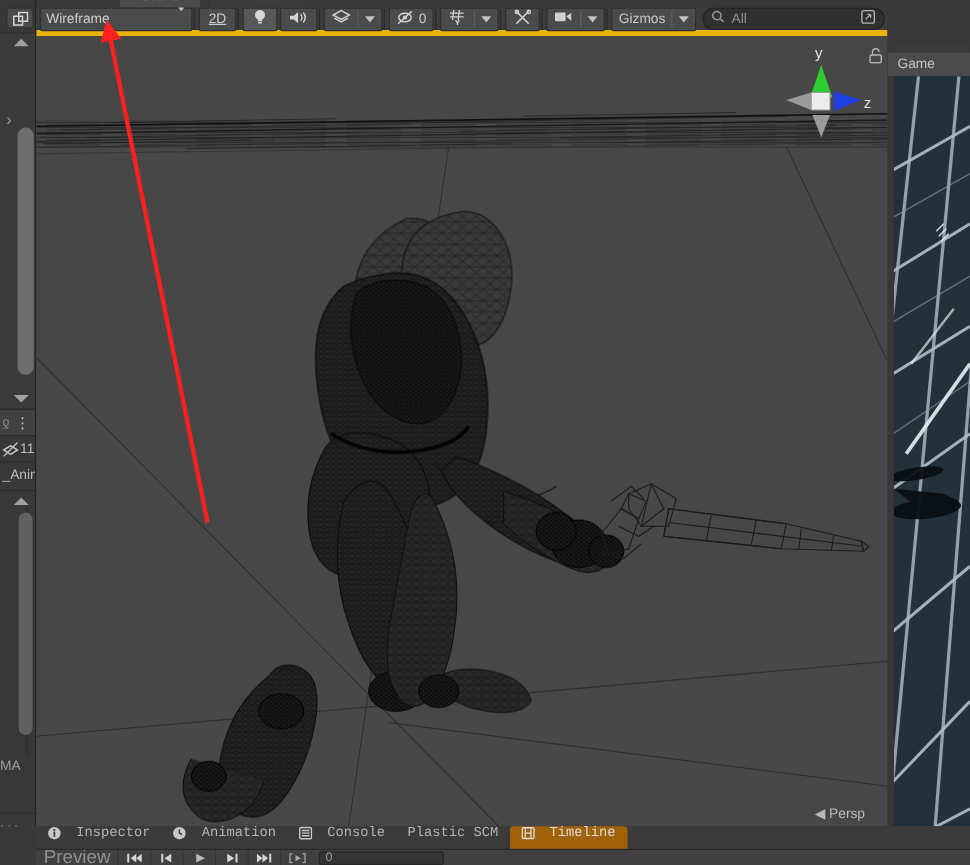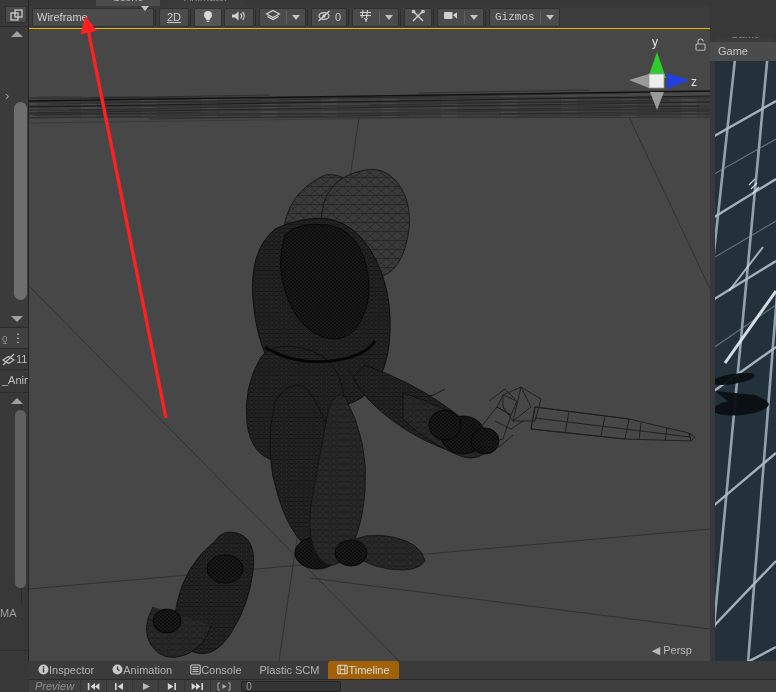--- a/index.html
+++ b/index.html
@@ -80,42 +80,42 @@
     position:absolute; left:21px; width:1px; background:#2b2b2b;
   }
 
   
   .scene-panel {
     position:absolute; left:29px; top:6px; width:681px; height:655px;
     background:#3c3c3c; overflow:hidden;
   }
   .scene-toolbar {
     position:absolute; left:0; top:0; width:681px; height:23px;
-    background:#3c3c3c; border-bottom:1px solid #eab308;
+    background:#3c3c3c; border-bottom:5px solid #eab308;
     display:flex; align-items:center;
   }
   .tb-sep { width:1px; height:17px; background:#2b2b2b; margin:0 1px; flex:0 0 auto; }
   .tb-dropdown {
     height:19px; background:#4b4b4b; border:1px solid #303030; border-radius:2px;
     display:flex; align-items:center; padding:0 4px;
     color:#cfcfcf; font-size:11px; flex:0 0 auto; margin-left:3px;
   }
   .tb-dropdown .caret { margin-left:auto; padding-left:8px; }
   .tb-btn {
     height:19px; min-width:24px; background:#4b4b4b;
     border:1px solid #303030; border-radius:2px;
     display:flex; align-items:center; justify-content:center;
     color:#cacaca; font-size:11px; flex:0 0 auto; margin-left:2px;
     padding:0 4px; gap:3px;
   }
   .tb-group {
     height:19px; background:#4b4b4b; border:1px solid #303030; border-radius:2px;
     display:flex; align-items:center; flex:0 0 auto; margin-left:2px;
   }
-  .tb-group .seg { display:flex; align-items:center; justify-content:center; padding:0 5px; height:17px; color:#cacaca; font-size:11px; gap:3px;font-family:Liberation Mono, monospace;}
+  .tb-group .seg { display:flex; align-items:center; justify-content:center; padding:0 5px; height:17px; color:#cacaca; font-size:11px; gap:3px;}
   .tb-group .vdiv { width:1px; height:13px; background:#5f5f5f; }
   .tb-search {
     height:18px; flex:1 1 auto; margin-left:5px; margin-right:2px;
     background:#303030; border:1px solid #222; border-radius:9px;
     display:flex; align-items:center; padding:0 6px; gap:5px;
     color:#8f8f8f; font-size:11px; min-width:60px;
   }
   .caret-dn {
     width:0; height:0; border-left:4px solid transparent;
     border-right:4px solid transparent; border-top:5px solid #c2c2c2;
@@ -164,32 +164,33 @@
   .bottom-dock {
     position:absolute; left:0; top:661px; width:776px; height:31px;
     background:#383838;
   }
   .bd-tabs {
     position:absolute; left:29px; top:0; width:747px; height:19px;
     background:#3b3b3b; border-bottom:1px solid #2a2a2a;
     display:flex; align-items:stretch;
   }
   .bd-tab {
-    display:flex; align-items:center; gap:0;
+    display:flex; align-items:flex-start; gap:12px;
     padding:0 9px; color:#b3b3b3; font-size:11px;
     border-radius:3px 3px 0 0;
+    font-family:Liberation Mono, monospace;
   }
   .bd-tab.active { background:#a16207; color:#dcdcdc; }
   .bd-toolbar {
     position:absolute; left:29px; top:19px; width:747px; height:12px;
     background:#404040; display:flex; align-items:center; gap:0;
     overflow:hidden;
   }
   .bd-preview {
-    color:#8f8f8f; font-size:11px; padding:0 6px; line-height:12px;font-style:italic;
+    color:#8f8f8f; font-size:15px; padding:0 6px; line-height:12px;
   }
   .bd-ctl {
     width:26px; height:12px; display:flex; align-items:center; justify-content:center;
     border-left:1px solid #343434;
   }
   .bd-frame {
     width:100px; height:11px; background:#343434; border:1px solid #262626;
     border-radius:2px; margin:0 5px; color:#9b9b9b; font-size:10px;
     line-height:9px; padding-left:4px;
   }
@@ -376,20 +377,35 @@
       <div class="tb-group">
         <div class="seg">
           <span>Gizmos</span>
         </div>
         <div class="vdiv"></div>
         <div class="seg">
           <span class="caret-dn"></span>
         </div>
       </div>
 
+      <div class="tb-search">
+        <span>
+          <svg width="11" height="11" viewBox="0 0 11 11">
+            <circle cx="4.5" cy="4.5" r="3.3" fill="none" stroke="#9a9a9a" stroke-width="1.2"></circle>
+            <line x1="7" y1="7" x2="10" y2="9.5" stroke="#9a9a9a" stroke-width="1.3"></line>
+          </svg>
+        </span>
+        <span>All</span>
+        <span style="margin-left:auto;">
+          <svg width="13" height="13" viewBox="0 0 13 13">
+            <rect x="1.5" y="1.5" width="10" height="10" rx="1.5" fill="none" stroke="#b0b0b0" stroke-width="1.1"></rect>
+            <path d="M4.5 8.5 L8.5 4.5 M8.5 4.5 H5.8 M8.5 4.5 V7.2" fill="none" stroke="#b0b0b0" stroke-width="1.1"></path>
+          </svg>
+        </span>
+      </div>
     </div>
 
     <div class="viewport">
 
       <svg width="681" height="632" viewBox="0 0 681 632">
         <defs>
 
           <pattern id="mesh" width="7" height="6" patternUnits="userSpaceOnUse">
             <rect width="7" height="6" fill="#2a2a2a"></rect>
             <path d="M0 0 L7 6 M7 0 L0 6 M0 3 H7" stroke="#151515" stroke-width="0.55" fill="none"></path>

